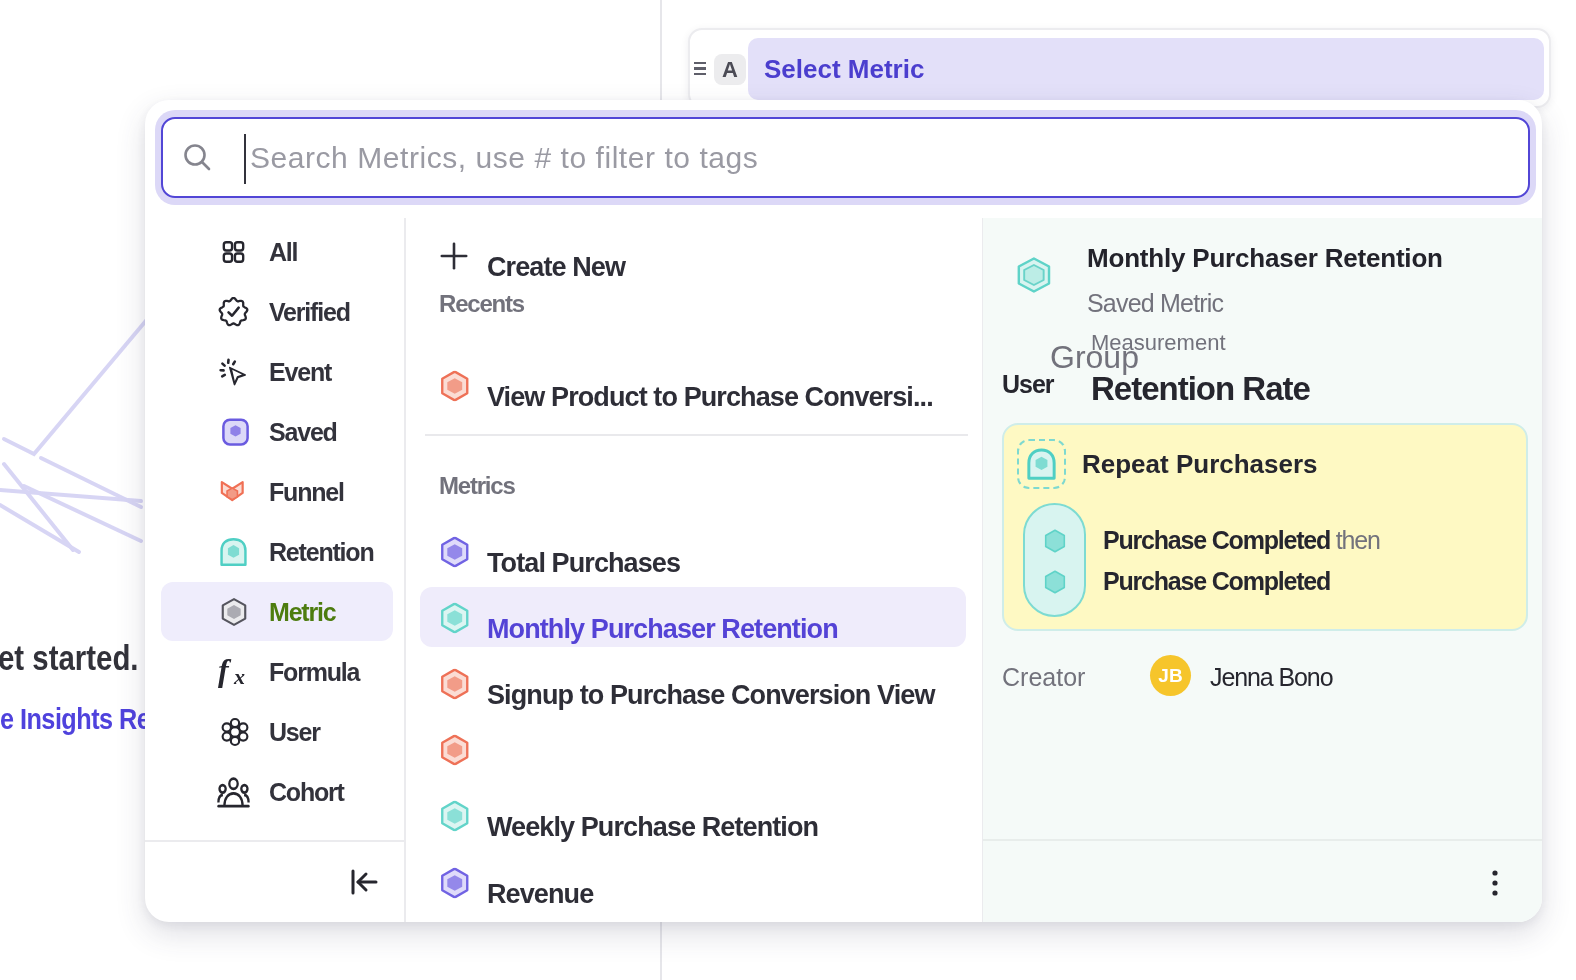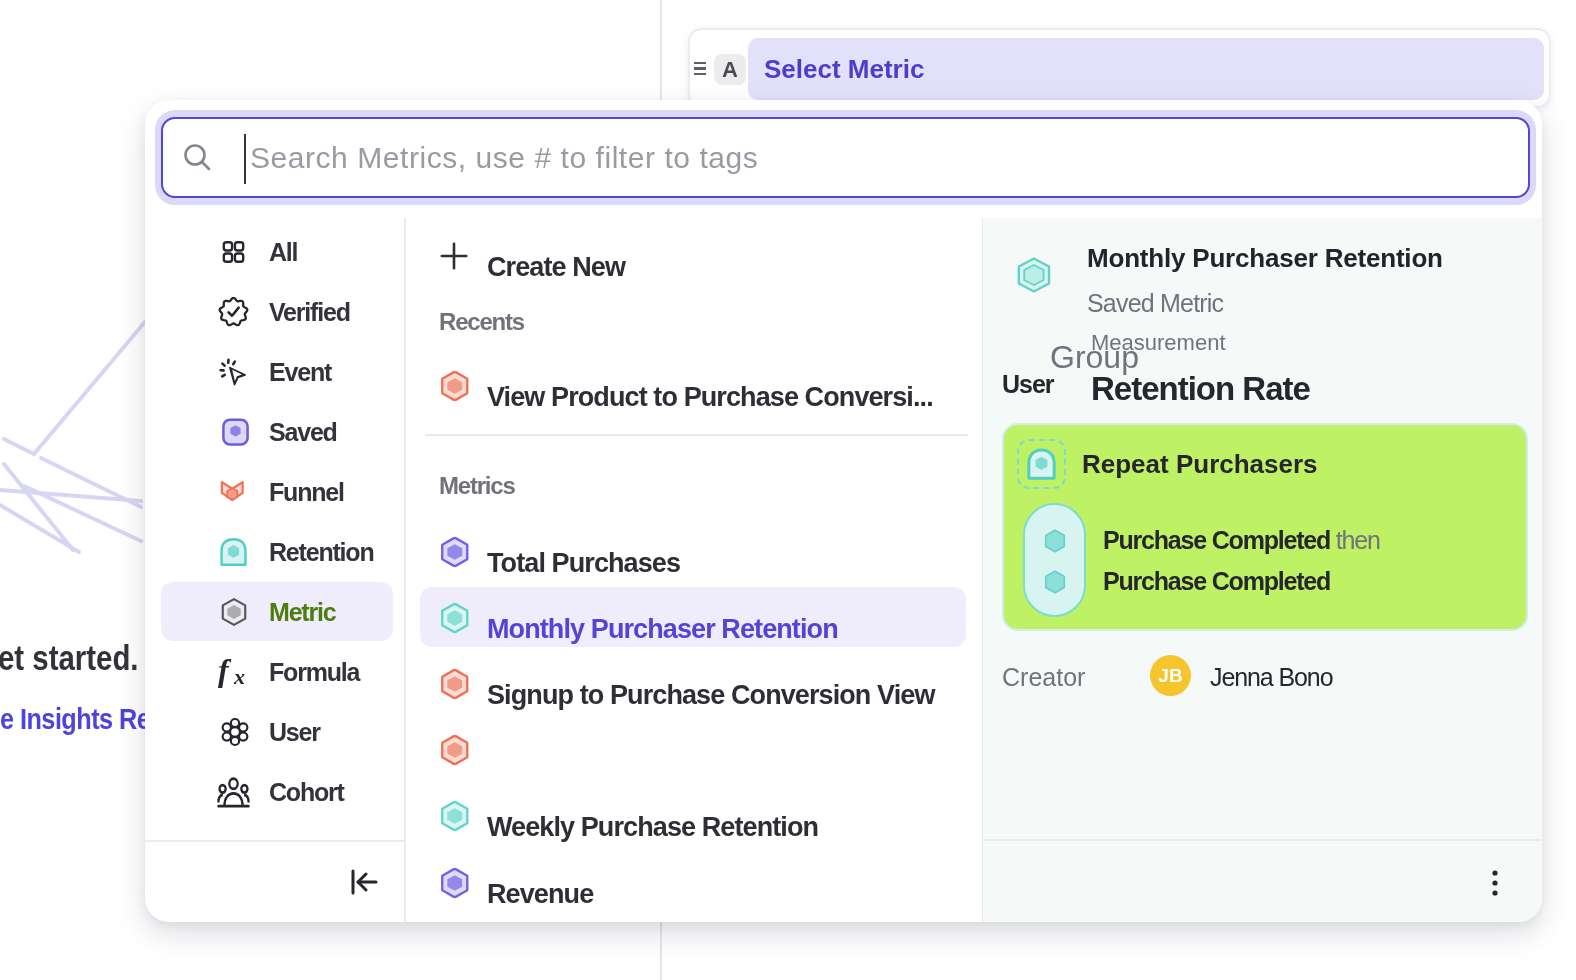--- a/index.html
+++ b/index.html
@@ -210,21 +210,21 @@
     <div id="mhl" class="abs"></div>
     <div class="mrow" style="top:123px">
       <svg class="abs" style="left:14.5px;top:19px" width="28" height="28" viewBox="0 0 28 28">
         <g stroke="#2E2E37" stroke-width="2.6" stroke-linecap="round">
           <line x1="14" y1="1.8" x2="14" y2="26.2"></line>
           <line x1="1.8" y1="14" x2="26.2" y2="14"></line>
         </g>
       </svg>
       <div class="lbl">Create New</div>
     </div>
-    <div class="mlabel" style="top:208px">Recents</div>
+    <div class="mlabel" style="top:190px">Recents</div>
     <div class="mrow" style="top:253px">
       <svg class="icon" width="29.5" height="31" style="--s:#EE7157;--f:#FBDCD4;--i:#F29C88">
           <use href="#hex"></use>
         </svg>
       <div class="lbl">View Product to Purchase Conversi...</div>
     </div>
     <div id="mdiv" class="abs"></div>
     <div class="mlabel" style="top:372px">Metrics</div>
     <div class="mrow" style="top:419px">
       <svg class="icon" width="29.5" height="31" style="--s:#7163E3;--f:#DFDBFA;--i:#9488EA">
@@ -268,21 +268,21 @@
         <path d="M14 6.6 L21.6 10.9 V19.1 L14 23.4 L6.4 19.1 V10.9 Z" fill="#BCEDE6" stroke="#6AD3C9" stroke-width="1.5" stroke-linejoin="round"></path>
       </g>
     </svg>
     <div class="abs" style="left:942px;top:143px;font-size:26px;font-weight:bold;color:#23232B;letter-spacing:-0.2px">Monthly Purchaser Retention</div>
     <div class="abs gray" style="left:942px;top:189px;font-size:25px;letter-spacing:-0.8px">Saved Metric</div>
     <div class="abs gray" style="left:905px;top:239px;font-size:32px">Group</div>
     <div class="abs gray" style="left:946px;top:230px;font-size:22px">Measurement</div>
     <div class="abs" style="left:857px;top:270px;font-size:25px;font-weight:600;color:#26262E;letter-spacing:-1px">User</div>
     <div class="abs" style="left:946px;top:270px;font-size:33px;font-weight:600;color:#26262E;letter-spacing:-1px">Retention Rate</div>
 
-    <div class="abs" id="rpbox" style="left:857px;top:323px;width:526px;height:208px;background:#bef264;border:2px solid #CFEDE9;border-radius:16px">
+    <div class="abs" id="rpbox" style="left:857px;top:323px;width:526px;height:208px;background:#fef9c3;border:2px solid #CFEDE9;border-radius:16px">
       <div class="abs" style="left:13px;top:14px;width:49px;height:50px;border:2px dashed #7ED9D0;border-radius:12px">
         <svg class="abs" style="left:5px;top:5px" width="35" height="36" viewBox="0 0 26 26">
           <path d="M3.6 23.6 V12.2 C3.6 6.2 7.4 2.6 13 2.6 C18.6 2.6 22.4 6.2 22.4 12.2 V23.6 Z" fill="#D9F4F0" stroke="#4FCFC4" stroke-width="2.2" stroke-linejoin="round"></path>
           <path d="M13 7.6 L17.4 10 V15 L13 17.4 L8.6 15 V10 Z" fill="#7FDCD2"></path>
         </svg>
       </div>
       <div class="abs" style="left:78px;top:24px;font-size:26px;font-weight:bold;color:#26262E">Repeat Purchasers</div>
       <div class="abs" style="left:19px;top:78px;width:63px;height:114px;background:#D8F4F0;border:2px solid #7DDBD2;border-radius:32px">
         <svg class="abs" style="left:19px;top:24px" width="22" height="24" viewBox="0 0 22 24">
           <path d="M11 1.2 L20.3 6.45 V17.55 L11 22.8 L1.7 17.55 V6.45 Z" fill="#8CE0D8" stroke="#5FD3C8" stroke-width="1.6" stroke-linejoin="round"></path>

